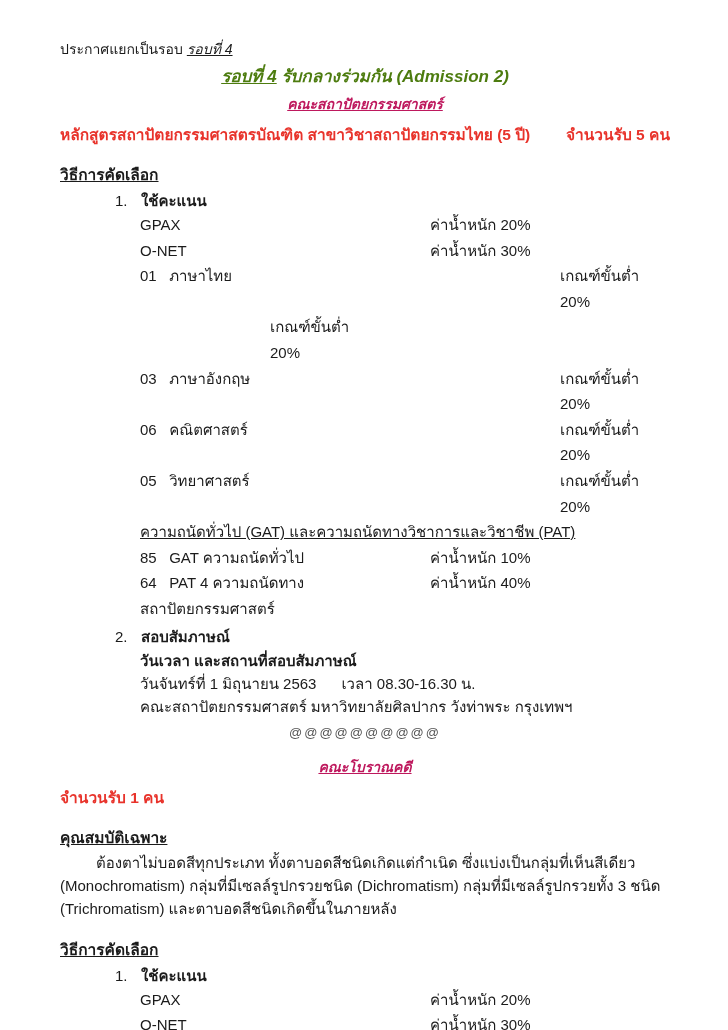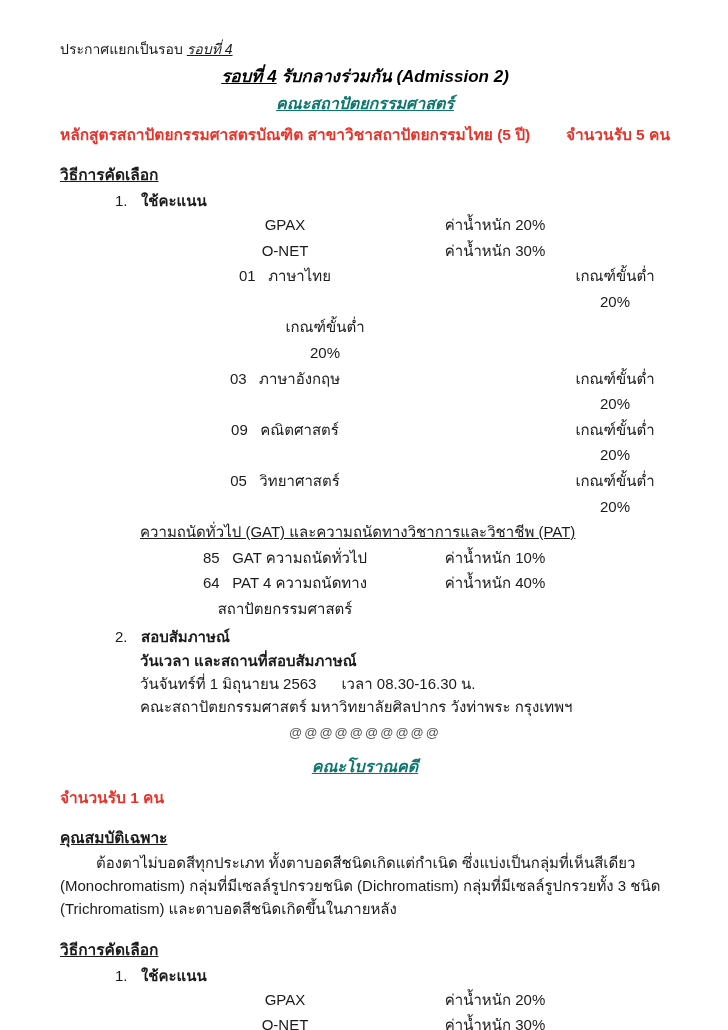--- a/index.html
+++ b/index.html
@@ -7,37 +7,37 @@
     width:728px;height:1030px;overflow:hidden;
     font-family:"Liberation Sans","DejaVu Sans",sans-serif;
     color:#1b1b1b;font-size:15px;
   }
   .page{box-sizing:border-box;width:728px;height:1030px;padding:40px 58px 0 60px;background:#fff;}
   .pre{white-space:pre-wrap;}
 
   .header-note{font-size:14px;line-height:18px;}
   .header-note .round{font-style:italic;text-decoration:underline;}
 
-  .round-title{text-align:center;font-size:17px;font-weight:bold;font-style:italic;color:#000000;margin-top:8px;line-height:22px;}
+  .round-title{text-align:center;font-size:17px;font-weight:bold;font-style:italic;color:#4d7c0f;margin-top:8px;line-height:22px;}
   .round-title .round{text-decoration:underline;}
 
-  .faculty-heading{text-align:center;font-size:16px;font-weight:bold;font-style:italic;color:#0f766e;text-decoration:underline;line-height:22px;margin-top:5px;}
+  .faculty-heading{text-align:center;font-size:14px;font-weight:bold;font-style:italic;color:#be185d;text-decoration:underline;line-height:22px;margin-top:5px;}
 
   .program-line{display:flex;justify-content:space-between;align-items:center;color:#e8332b;font-weight:bold;font-size:15.5px;line-height:20px;margin-top:10px;}
 
   .sub-heading{font-weight:bold;text-decoration:underline;font-size:15.5px;line-height:22px;margin-top:19px;}
 
   .qual-text{margin-top:2px;line-height:23px;text-indent:36px;text-align:left;}
 
   .step{display:flex;margin-top:4px;line-height:22px;}
   .step .no{width:26px;margin-left:55px;flex:none;}
   .step .step-title{font-weight:bold;}
 
   .rows{margin-left:80px;}
-  .row{display:flex;line-height:25.6px;text-align:center;}
+  .row{display:flex;line-height:25.6px;}
   .row .lbl{flex:1;}
   .row .wt{width:130px;flex:none;}
   .row .mn{width:110px;flex:none;}
 
   .gat-heading{margin-left:80px;text-decoration:underline;line-height:25.6px;}
 
   .interview{margin-left:80px;}
   .interview .subtitle{font-weight:bold;line-height:23px;margin-top:1px;}
   .interview .line{line-height:23px;}
 
@@ -93,21 +93,21 @@
       <div class="row">
           <span class="wt"></span>
           <span class="mn">เกณฑ์ขั้นต่ำ 20%</span>
         </div>
       <div class="row">
           <span class="lbl pre">03   ภาษาอังกฤษ</span>
           <span class="wt"></span>
           <span class="mn">เกณฑ์ขั้นต่ำ 20%</span>
         </div>
       <div class="row">
-          <span class="lbl pre">09   คณิตศาสตร์</span>
+          <span class="lbl pre">06   คณิตศาสตร์</span>
           <span class="wt"></span>
           <span class="mn">เกณฑ์ขั้นต่ำ 20%</span>
         </div>
       <div class="row">
           <span class="lbl pre">05   วิทยาศาสตร์</span>
           <span class="wt"></span>
           <span class="mn">เกณฑ์ขั้นต่ำ 20%</span>
         </div>
     </div>
 

